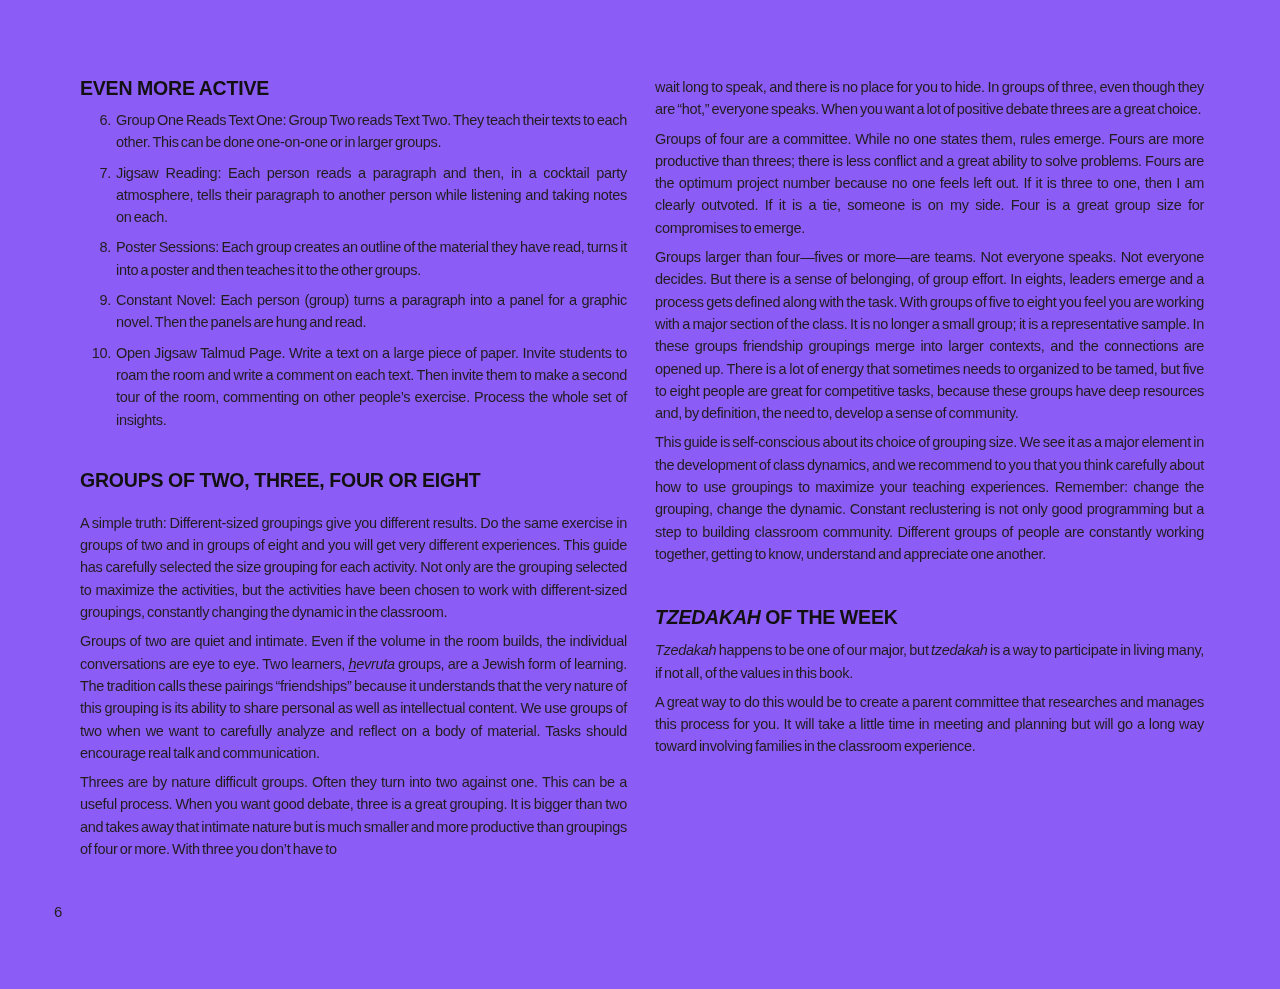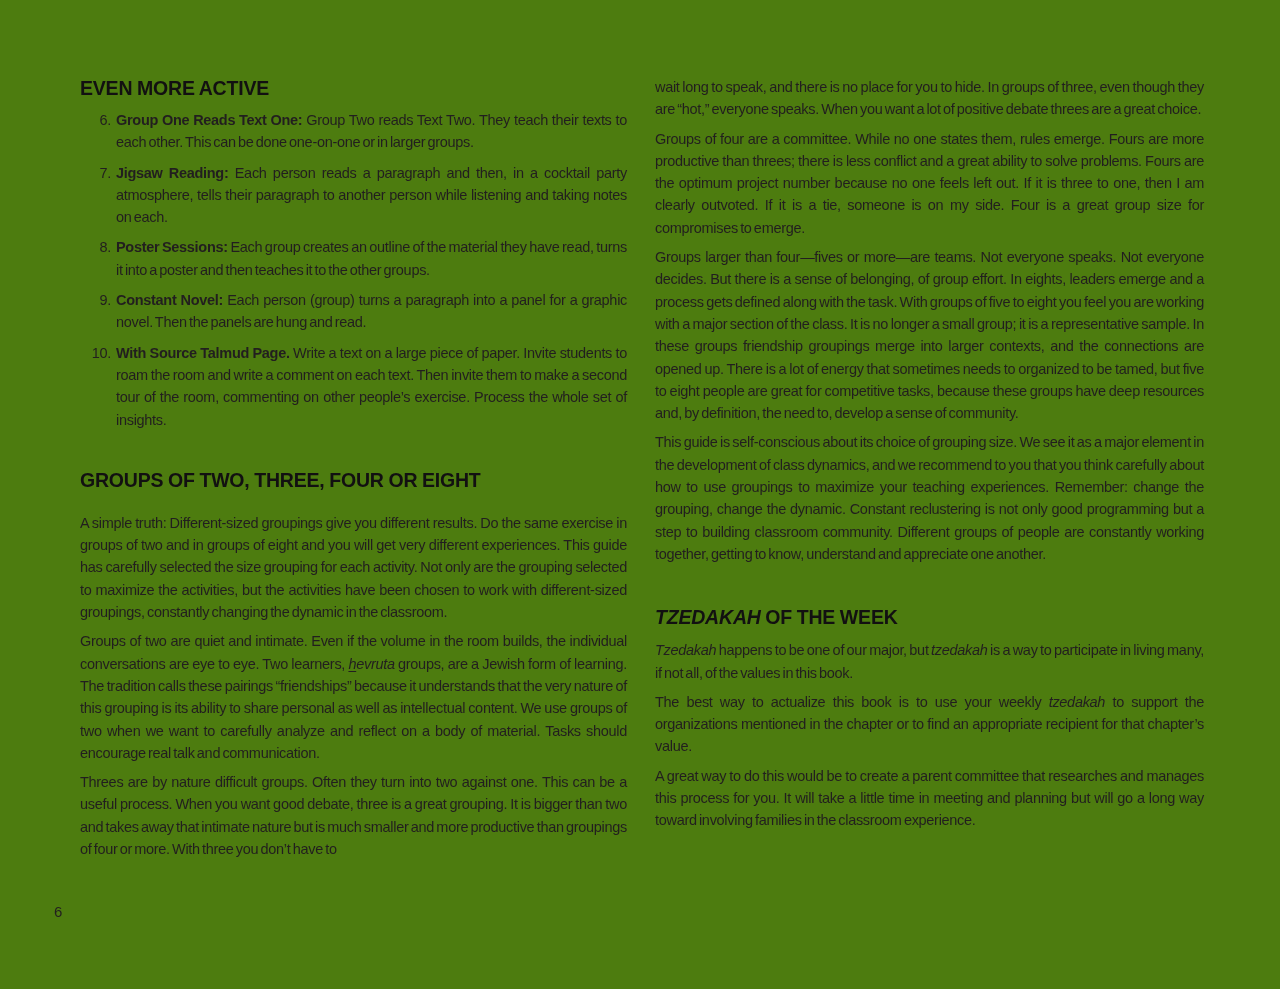--- a/index.html
+++ b/index.html
@@ -1,20 +1,20 @@
 <!DOCTYPE html>
 <html><head>
 <meta charset="utf-8">
 <style>
   html, body { margin: 0; padding: 0; background: #ffffff; }
   .page {
     position: relative;
     width: 1280px;
     height: 989px;
-    background: #4d7c0f;
+    background: #8b5cf6;
     overflow: hidden;
     font-family: "Liberation Sans", "DejaVu Sans", sans-serif;
     color: #221e1f;
   }
   .col {
     position: absolute;
     top: 76px;
     font-size: 14.5px;
     line-height: 22.3px;
     letter-spacing: -0.3px;
@@ -40,21 +40,21 @@
   p:last-child { margin-bottom: 8px; }
   .items { margin: 0 0 0 0; }
   .item { display: flex; margin-bottom: 8px; }
   .num {
     flex: 0 0 36px;
     box-sizing: border-box;
     text-align: right;
     padding-right: 5px;
   }
   .itxt { flex: 1; text-align: justify; }
-  .lbl { font-weight: 700; }
+  .lbl { font-weight: 400; }
   .em { font-style: italic; }
   .u-h { text-decoration: underline; text-underline-offset: 2px; }
   .pageno {
     position: absolute;
     left: 54px;
     top: 903px;
     font-size: 15px;
     color: #221e1f;
   }
 </style>
@@ -79,21 +79,21 @@
       <div class="item">
         <span class="num">8.</span>
         <span class="itxt"><span class="lbl">Poster Sessions:</span><span> Each group creates an outline of the material they have read, turns it into a poster and then teaches it to the other groups.</span></span>
       </div>
       <div class="item">
         <span class="num">9.</span>
         <span class="itxt"><span class="lbl">Constant Novel:</span><span> Each person (group) turns a paragraph into a panel for a graphic novel. Then the panels are hung and read.</span></span>
       </div>
       <div class="item">
         <span class="num">10.</span>
-        <span class="itxt"><span class="lbl">With Source Talmud Page.</span><span> Write a text on a large piece of paper. Invite students to roam the room and write a comment on each text. Then invite them to make a second tour of the room, commenting on other people’s exercise. Process the whole set of insights.</span></span>
+        <span class="itxt"><span class="lbl">Open Jigsaw Talmud Page.</span><span> Write a text on a large piece of paper. Invite students to roam the room and write a comment on each text. Then invite them to make a second tour of the room, commenting on other people’s exercise. Process the whole set of insights.</span></span>
       </div>
     </div>
 
     <div class="hd hd2">GROUPS OF TWO, THREE, FOUR OR EIGHT</div>
 
     <p>A simple truth: Different-sized groupings give you different results. Do the same exercise in groups of two and in groups of eight and you will get very different experiences. This guide has carefully selected the size grouping for each activity. Not only are the grouping selected to maximize the activities, but the activities have been chosen to work with different-sized groupings, constantly changing the dynamic in the classroom.</p>
 
     <p><span>Groups of two are quiet and intimate. Even if the volume in the room builds, the individual conversations are eye to eye. Two learners, </span><span class="em"><span class="u-h">h</span><span>evruta</span></span><span> groups, are a Jewish form of learning. The tradition calls these pairings “friendships” because it understands that the very nature of this grouping is its ability to share personal as well as intellectual content. We use groups of two when we want to carefully analyze and reflect on a body of material. Tasks should encourage real talk and communication.</span></p>
 
     <p>Threes are by nature difficult groups. Often they turn into two against one. This can be a useful process. When you want good debate, three is a great grouping. It is bigger than two and takes away that intimate nature but is much smaller and more productive than groupings of four or more. With three you don’t have to</p>
@@ -103,20 +103,19 @@
 
     <p>wait long to speak, and there is no place for you to hide. In groups of three, even though they are “hot,” everyone speaks. When you want a lot of positive debate threes are a great choice.</p>
     <p>Groups of four are a committee. While no one states them, rules emerge. Fours are more productive than threes; there is less conflict and a great ability to solve problems. Fours are the optimum project number because no one feels left out. If it is three to one, then I am clearly outvoted. If it is a tie, someone is on my side. Four is a great group size for compromises to emerge.</p>
     <p>Groups larger than four—fives or more—are teams. Not everyone speaks. Not everyone decides. But there is a sense of belonging, of group effort. In eights, leaders emerge and a process gets defined along with the task. With groups of five to eight you feel you are working with a major section of the class. It is no longer a small group; it is a representative sample. In these groups friendship groupings merge into larger contexts, and the connections are opened up. There is a lot of energy that sometimes needs to organized to be tamed, but five to eight people are great for competitive tasks, because these groups have deep resources and, by definition, the need to, develop a sense of community.</p>
     <p>This guide is self-conscious about its choice of grouping size. We see it as a major element in the development of class dynamics, and we recommend to you that you think carefully about how to use groupings to maximize your teaching experiences. Remember: change the grouping, change the dynamic. Constant reclustering is not only good programming but a step to building classroom community. Different groups of people are constantly working together, getting to know, understand and appreciate one another.</p>
 
     <div class="hd hd3"><span class="it">TZEDAKAH</span><span> OF THE WEEK</span></div>
 
     <p><span class="em">Tzedakah</span><span> happens to be one of our major, but </span><span class="em">tzedakah</span><span> is a way to participate in living many, if not all, of the values in this book.</span></p>
 
-    <p><span>The best way to actualize this book is to use your weekly </span><span class="em">tzedakah</span><span> to support the organizations mentioned in the chapter or to find an appropriate recipient for that chapter’s value.</span></p>
 
     <p>A great way to do this would be to create a parent committee that researches and manages this process for you. It will take a little time in meeting and planning but will go a long way toward involving families in the classroom experience.</p>
   </div>
 
   <span class="pageno">6</span>
 
 </div>
 
 </body></html>

